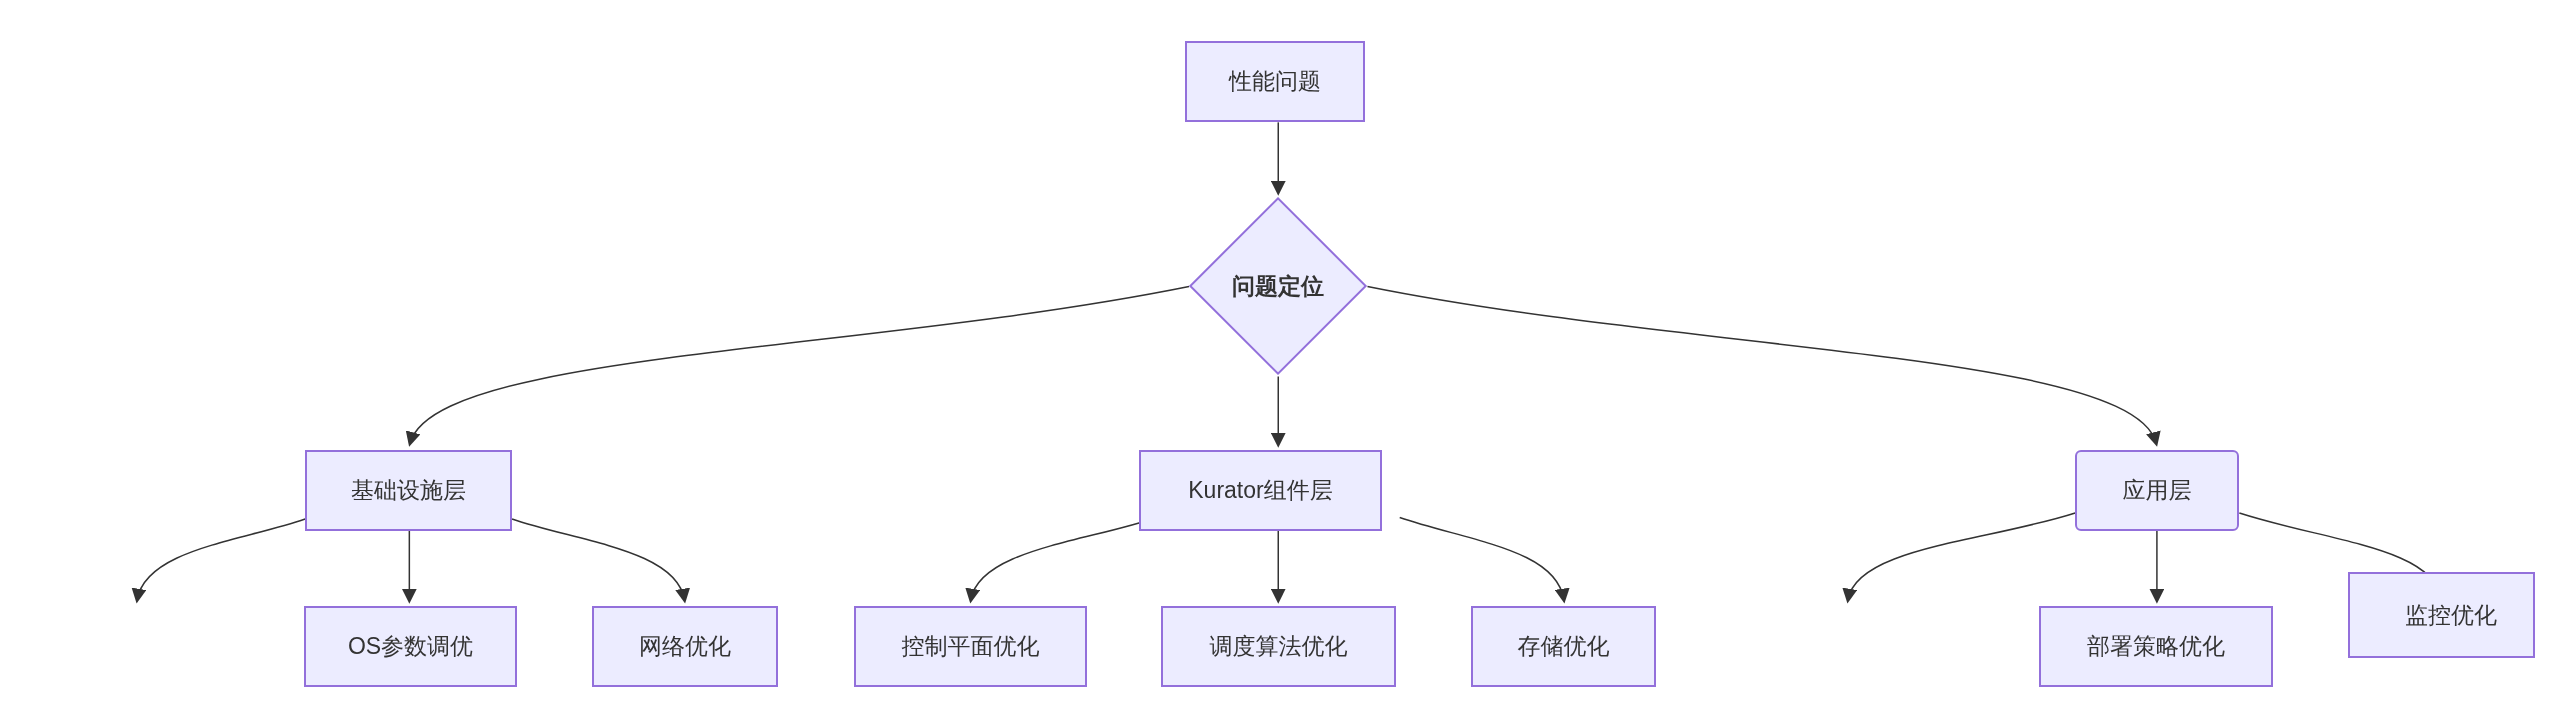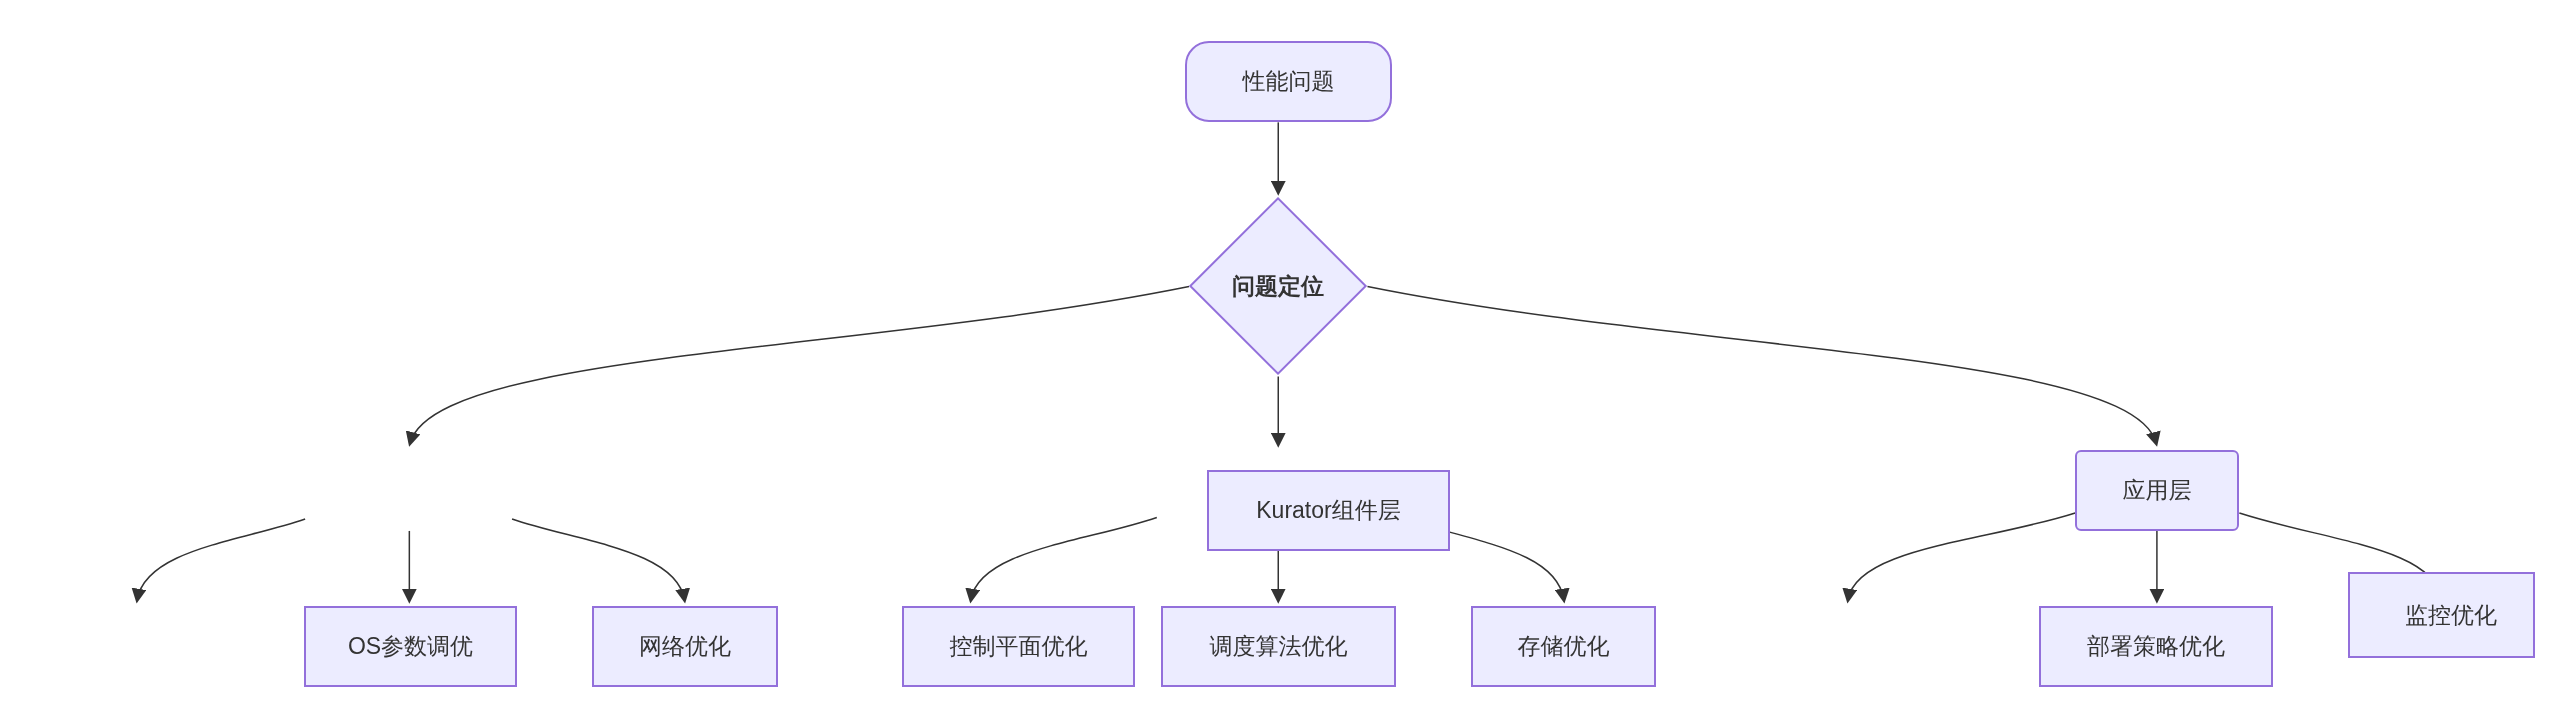--- a/index.html
+++ b/index.html
@@ -78,41 +78,44 @@
     <path class="edge" d="M546,708 L546,800" marker-end="url(#arrow)"></path>
     <path class="edge" d="M683,692 C770,722 902,733 913,800" marker-end="url(#arrow)"></path>
     <path class="edge" d="M1543,690 C1450,722 1306,733 1295,800" marker-end="url(#arrow)"></path>
     <path class="edge" d="M1705,708 L1705,800" marker-end="url(#arrow)"></path>
     <path class="edge" d="M1867,690 C1962,722 2076,733 2086,800" marker-end="url(#arrow)"></path>
     <path class="edge" d="M2768,684 C2650,722 2476,730 2465,800" marker-end="url(#arrow)"></path>
     <path class="edge" d="M2877,708 L2877,800" marker-end="url(#arrow)"></path>
     <path class="edge" d="M2987,684 C3105,722 3247,730 3257,800" marker-end="url(#arrow)"></path>
   </svg>
 
-  <div class="node" style="left:1185px; top:41px; width:207px; height:81px;border-radius:24px;">
+  <div class="node" style="left:1185px; top:41px; width:180px; height:81px;">
     <span class="node-label">性能问题</span>
   </div>
 
   <div class="diamond" style="left:1215px; top:223px; width:126px; height:126px;"></div>
   <div class="node-label diamond-label" style="left:1203px; top:270px; width:150px;">问题定位</div>
 
-  <div class="node" style="left:1207px; top:450px; width:243px; height:81px;margin-top:20px;">
+  <div class="node" style="left:305px; top:450px; width:207px; height:81px;">
+    <span class="node-label">基础设施层</span>
+  </div>
+  <div class="node" style="left:1139px; top:450px; width:243px; height:81px;">
     <span class="node-label">Kurator组件层</span>
   </div>
   <div class="node" style="left:2075px; top:450px; width:164px; height:81px;border-radius:6px;">
     <span class="node-label">应用层</span>
   </div>
 
   <div class="node" style="left:304px; top:606px; width:213px; height:81px;">
     <span class="node-label">OS参数调优</span>
   </div>
   <div class="node" style="left:592px; top:606px; width:186px; height:81px;">
     <span class="node-label">网络优化</span>
   </div>
-  <div class="node" style="left:854px; top:606px; width:233px; height:81px;margin-left:48px;">
+  <div class="node" style="left:854px; top:606px; width:233px; height:81px;">
     <span class="node-label">控制平面优化</span>
   </div>
   <div class="node" style="left:1161px; top:606px; width:235px; height:81px;">
     <span class="node-label">调度算法优化</span>
   </div>
   <div class="node" style="left:1471px; top:606px; width:185px; height:81px;">
     <span class="node-label">存储优化</span>
   </div>
   <div class="node" style="left:2039px; top:606px; width:234px; height:81px;">
     <span class="node-label">部署策略优化</span>

